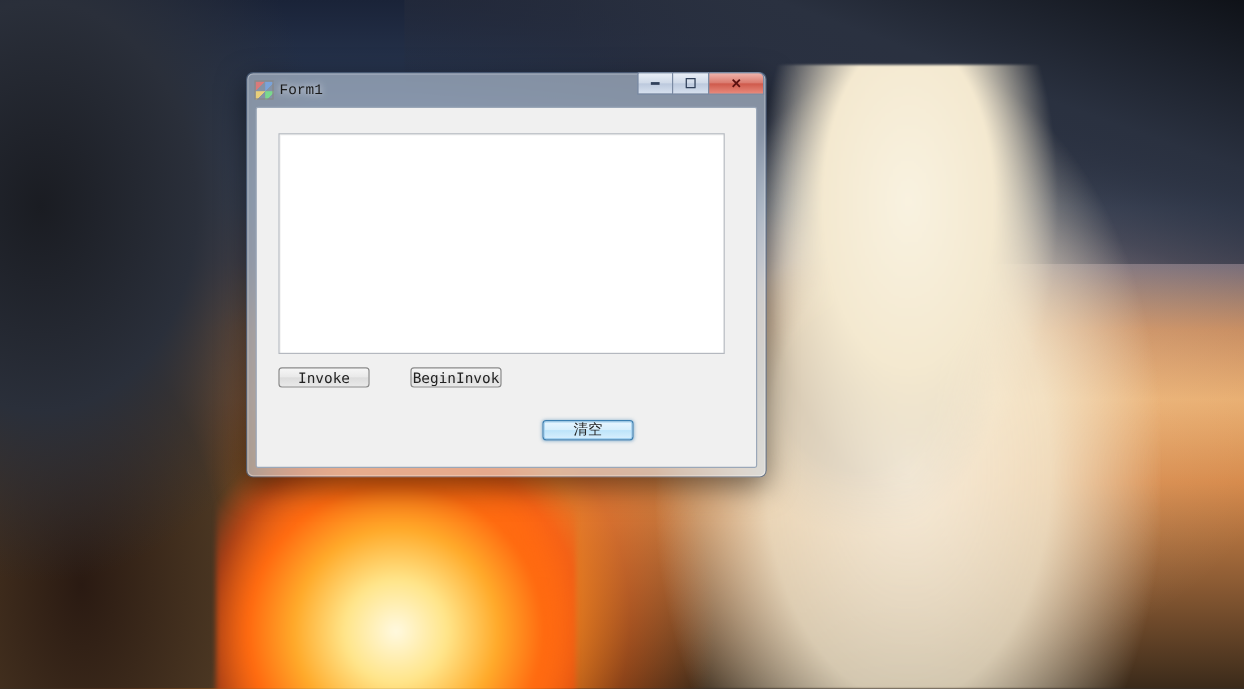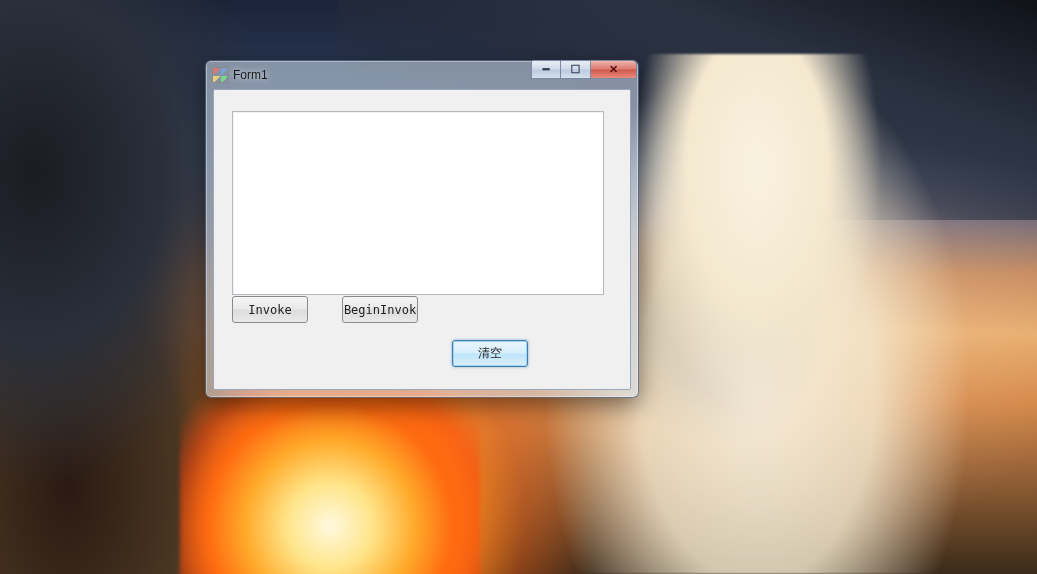--- a/index.html
+++ b/index.html
@@ -85,20 +85,21 @@
         linear-gradient(135deg, #d97a7a 0 50%, transparent 50%) 0 0/8px 8px no-repeat,
         linear-gradient(135deg, #7aa3d9 0 50%, transparent 50%) 8px 0/8px 8px no-repeat,
         linear-gradient(135deg, #e8cf7a 0 50%, transparent 50%) 0 8px/8px 8px no-repeat,
         linear-gradient(135deg, #7ad98e 0 50%, transparent 50%) 8px 8px/8px 8px no-repeat;
       border: 1px solid #888;
     }
     .title-text {
       color: #1a1a1a;
       text-shadow: 0 0 6px rgba(255,255,255,0.9);
       flex: 1;
+      font-family: Liberation Mono, monospace;
     }
     .win-btn-group {
       display: flex;
       gap: 0;
       align-self: flex-start;
       margin-top: -1px;
       margin-right: -1px;
     }
     .win-btn {
       width: 30px; height: 19px;
@@ -134,21 +135,21 @@
       border: 1px solid #b4b8bf;
       box-shadow: inset 1px 1px 0 rgba(0,0,0,0.05);
     }
     .btn-row {
       position: absolute;
       left: 18px; bottom: 22px;
       display: flex;
       gap: 34px;
     }
     .btn {
-      width: 76px; height: 27px;
+      width: 76px; height: 17px;
       background: linear-gradient(#f6f6f6, #e9e9e9 48%, #dcdcdc 52%, #e9e9e9);
       border: 1px solid #8a8a8a;
       border-radius: 3px;
       font-family: "SimSun", "Microsoft YaHei", monospace;
       font-size: 12px;
       color: #222;
       display: flex; align-items: center; justify-content: center;
       white-space: nowrap;
       overflow: hidden;
     }

